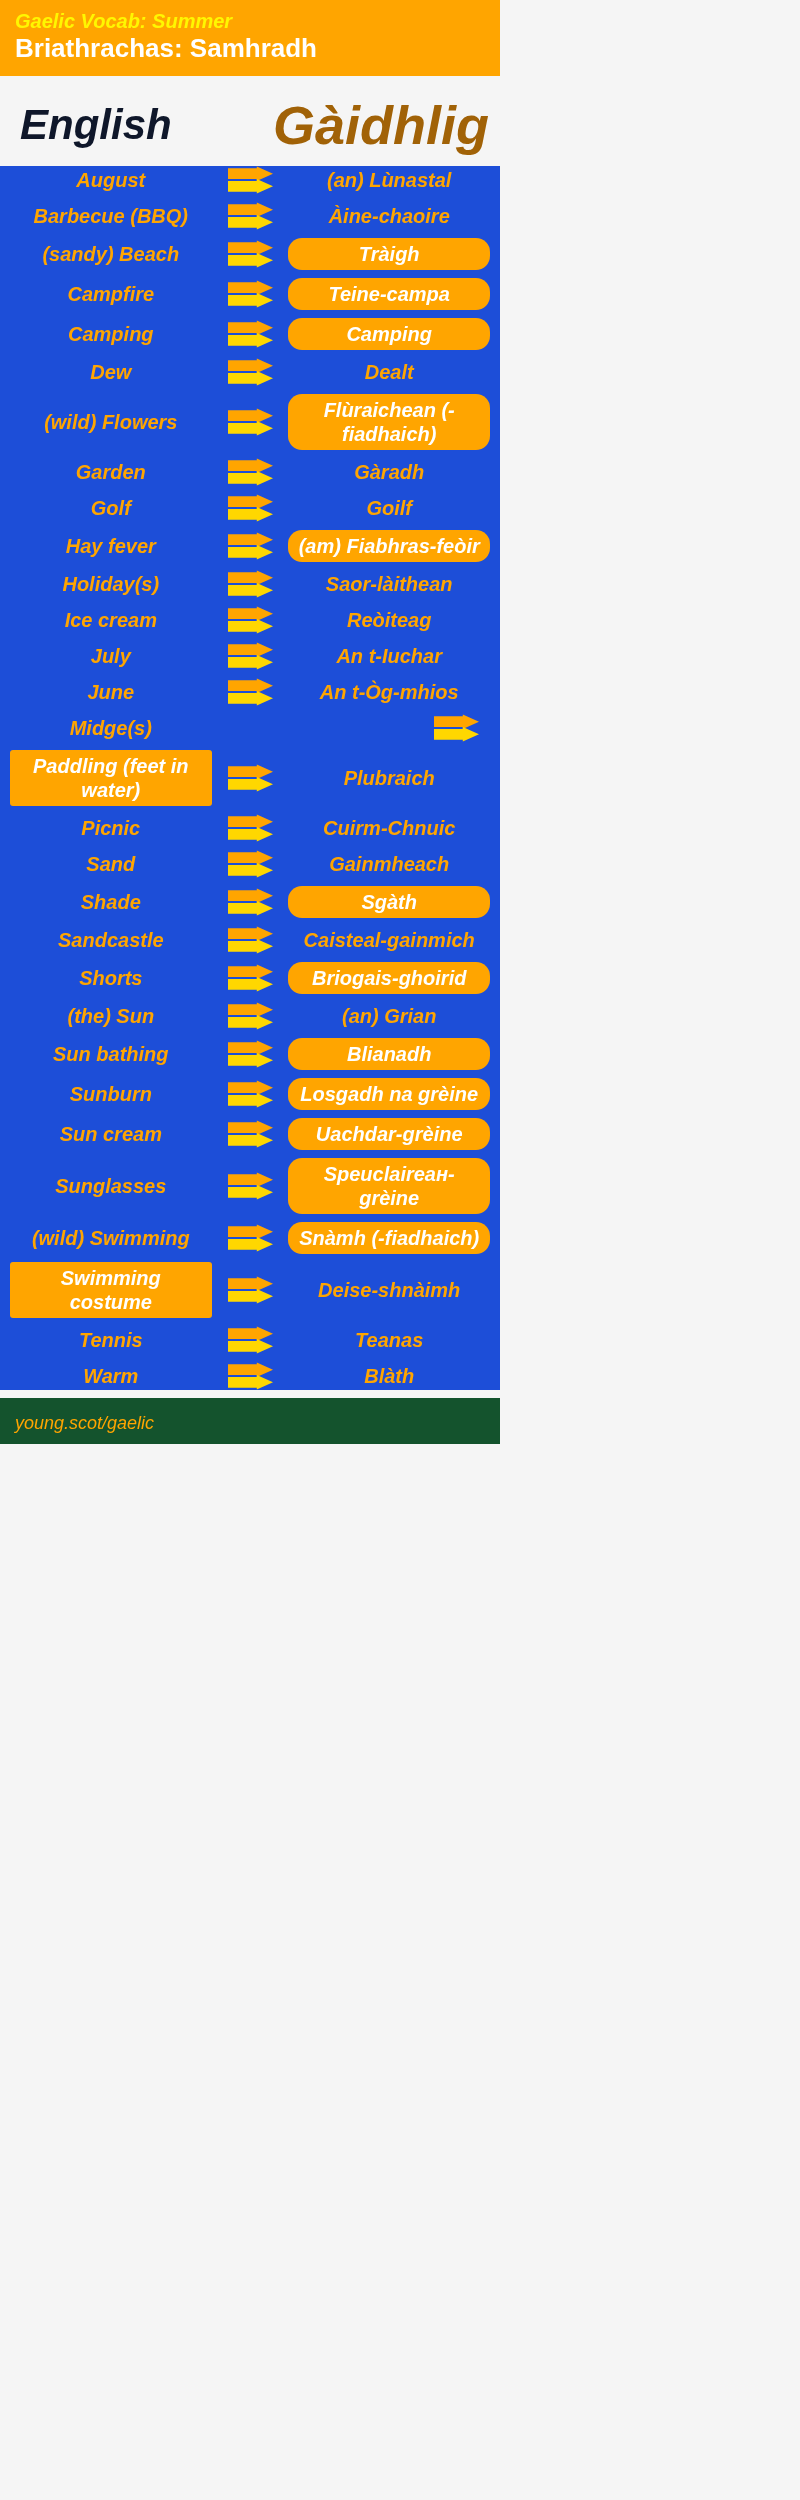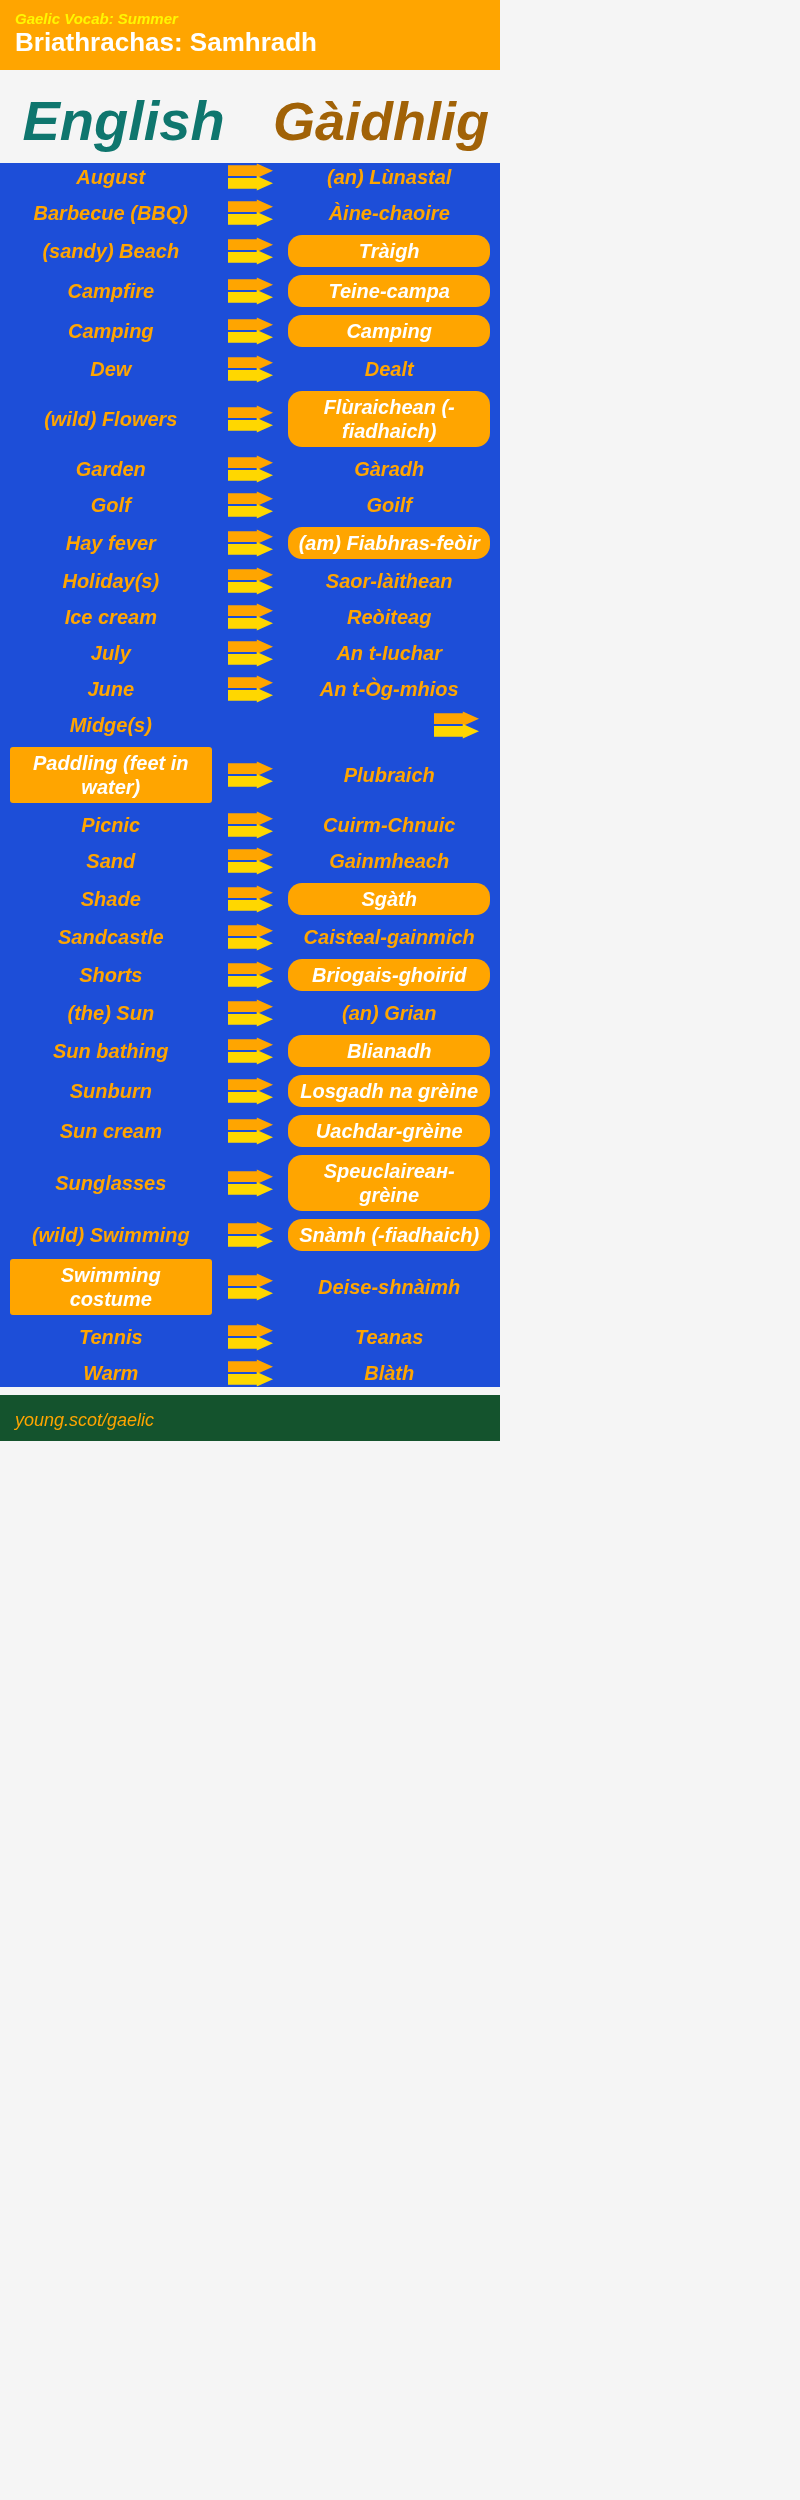--- a/index.html
+++ b/index.html
@@ -12,45 +12,44 @@
     }
 
     .header-container {
       background: #FFA500;
       padding: 10px 15px 12px 15px;
       margin-bottom: 0;
     }
 
     .header-title {
       color: #fff700;
-      font-size: 15px;
+      font-size: 20px;
       font-weight: bold;
       font-style: italic;
     }
 
     .header-subtitle {
       color: #fff;
       font-size: 26px;
       font-weight: bold;
     }
 
     .columns-header {
       display: flex;
       justify-content: space-between;
       align-items: center;
       padding: 18px 20px 10px 20px;
       background: #f5f5f5;
     }
 
     .col-english {
-      color: #0f766e;
-      font-size: 56px;
+      color: #0f172a;
+      font-size: 42px;
       font-weight: bold;
       font-style: italic;
-      text-align: center;
       width: 45%;
     }
 
     .col-gaelic {
       color: #a16207;
       font-size: 54px;
       font-weight: bold;
       font-style: italic;
       text-align: center;
       width: 45%;

